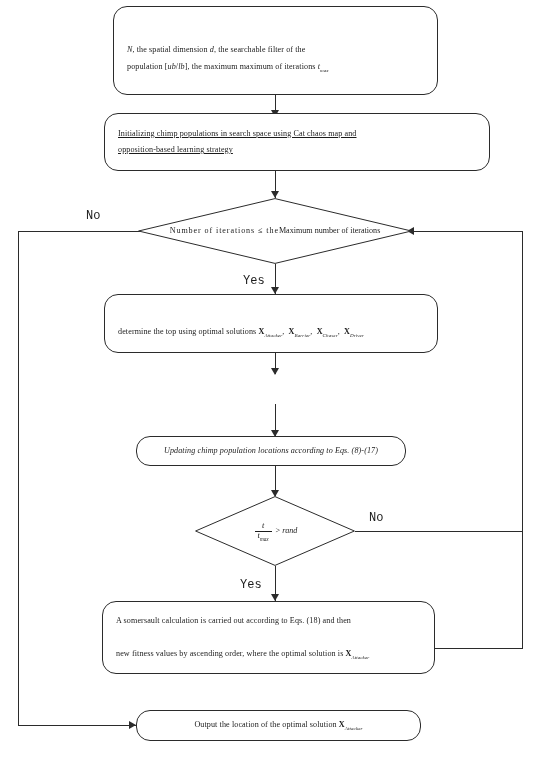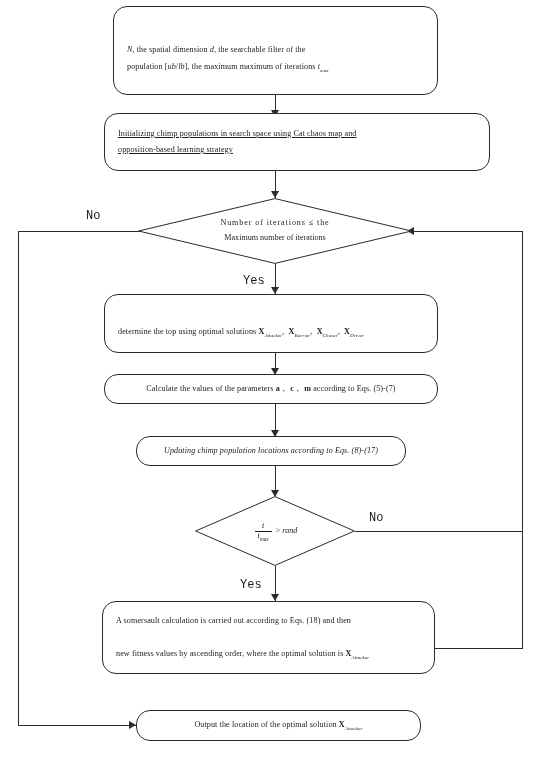--- a/index.html
+++ b/index.html
@@ -40,21 +40,21 @@
   .diamond{
     position:absolute;
     z-index:3;
   }
   .diamond .shape{
     position:absolute;inset:0;
   }
   .diamond .dtext{
     position:absolute;inset:0;
     display:flex;align-items:center;justify-content:center;
-    flex-direction:column;
+    flex-direction:row;
     font-size:8.1px;
     line-height:1.85;
     text-align:center;
     pointer-events:none;
   }
   .dtext .l1{letter-spacing:.9px;}
 
   
   .ln{position:absolute;background:#2b2b2b;z-index:1;}
   .ln.v{width:1px;}
@@ -172,25 +172,20 @@
   <div class="elabel" style="left:86px;top:209px;">No</div>
   <div class="elabel" style="left:243px;top:274px;">Yes</div>
 
   <div class="node rounded" style="left:104px;top:294px;width:334px;height:59px;">
     <span class="txt">
       <br>
       <span>determine the top using optimal solutions </span><span class="bf">X</span><sub>Attacker</sub>,&nbsp;&nbsp;<span class="bf">X</span><sub>Barrier</sub>,&nbsp;&nbsp;<span class="bf">X</span><sub>Chaser</sub>,&nbsp;&nbsp;<span class="bf">X</span><sub>Driver</sub>
     </span>
   </div>
 
-  <div class="node rounded" style="left:104px;top:374px;width:334px;height:30px;">
-    <span class="txt center">
-      <span>Calculate the values of the parameters </span><span class="bf">a</span>，&nbsp;<span class="bf">c</span>，&nbsp;<span class="bf">m</span><span> according to Eqs. (5)-(7)</span>
-    </span>
-  </div>
 
   <div class="node rounded" style="left:136px;top:436px;width:270px;height:30px;font-style:italic;">
     <span class="txt center">Updating chimp population locations according to Eqs. (8)-(17)</span>
   </div>
 
   <div class="diamond" style="left:195px;top:496px;width:160px;height:70px;">
     <svg class="shape" viewBox="0 0 160 70" preserveAspectRatio="none">
       <polygon points="80,0.6 159.4,35 80,69.4 0.6,35" fill="#ffffff" stroke="#2b2b2b" stroke-width="1"></polygon>
     </svg>
     <div class="dtext">

